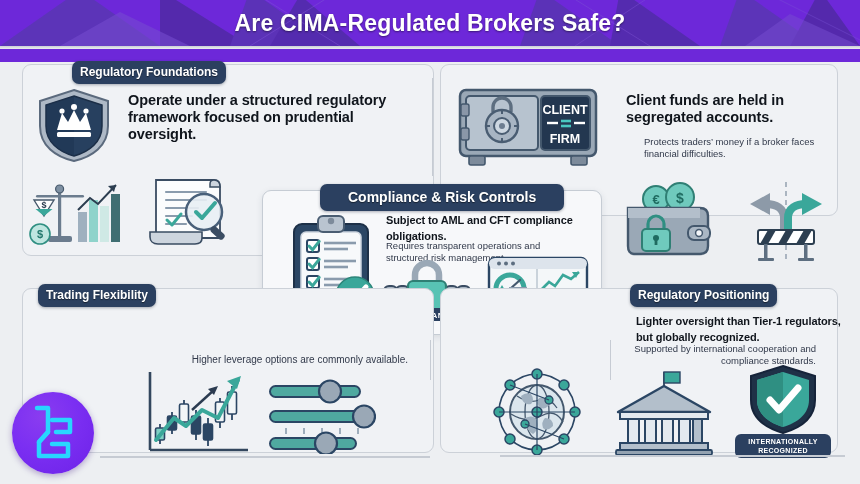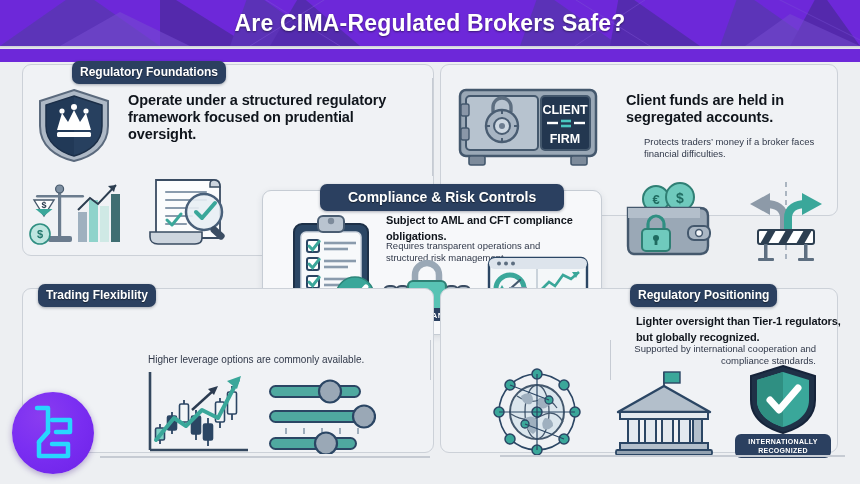--- a/index.html
+++ b/index.html
@@ -342,21 +342,21 @@
     <rect x="56" y="56" width="5" height="10" fill="#3aa79a"></rect>
     <rect x="64" y="52" width="5" height="14" fill="#58c3b4"></rect>
     <rect x="72" y="57" width="5" height="9" fill="#3aa79a"></rect>
     <rect x="80" y="48" width="5" height="18" fill="#58c3b4"></rect>
     <rect x="88" y="53" width="5" height="13" fill="#3aa79a"></rect>
   </svg>
 
   <div class="panel" style="left:22px; top:288px; width:412px; height:165px;"></div>
   <div class="chip" style="left:38px; top:284px;">Trading Flexibility</div>
 
-  <div class="subtext" style="left:148px; top:354px; width:260px; font-size:10px;">Higher leverage options are commonly available.</div>
+  <div class="subtext" style="left:148px; top:354px; width:260px; font-size:10px;text-align:right;">Higher leverage options are commonly available.</div>
 
   <svg class="ico" style="left:140px; top:368px;" width="115" height="92" viewBox="0 0 115 92">
     <line x1="10" y1="4" x2="10" y2="82" stroke="#33475e" stroke-width="2.6"></line>
     <line x1="10" y1="82" x2="108" y2="82" stroke="#33475e" stroke-width="2.6"></line>
     <g stroke="#2b4664" stroke-width="1.8">
       <line x1="20" y1="56" x2="20" y2="76"></line>
         <line x1="32" y1="44" x2="32" y2="66"></line>
       <line x1="44" y1="32" x2="44" y2="58"></line>
         <line x1="56" y1="42" x2="56" y2="72"></line>
       <line x1="68" y1="50" x2="68" y2="78"></line>

